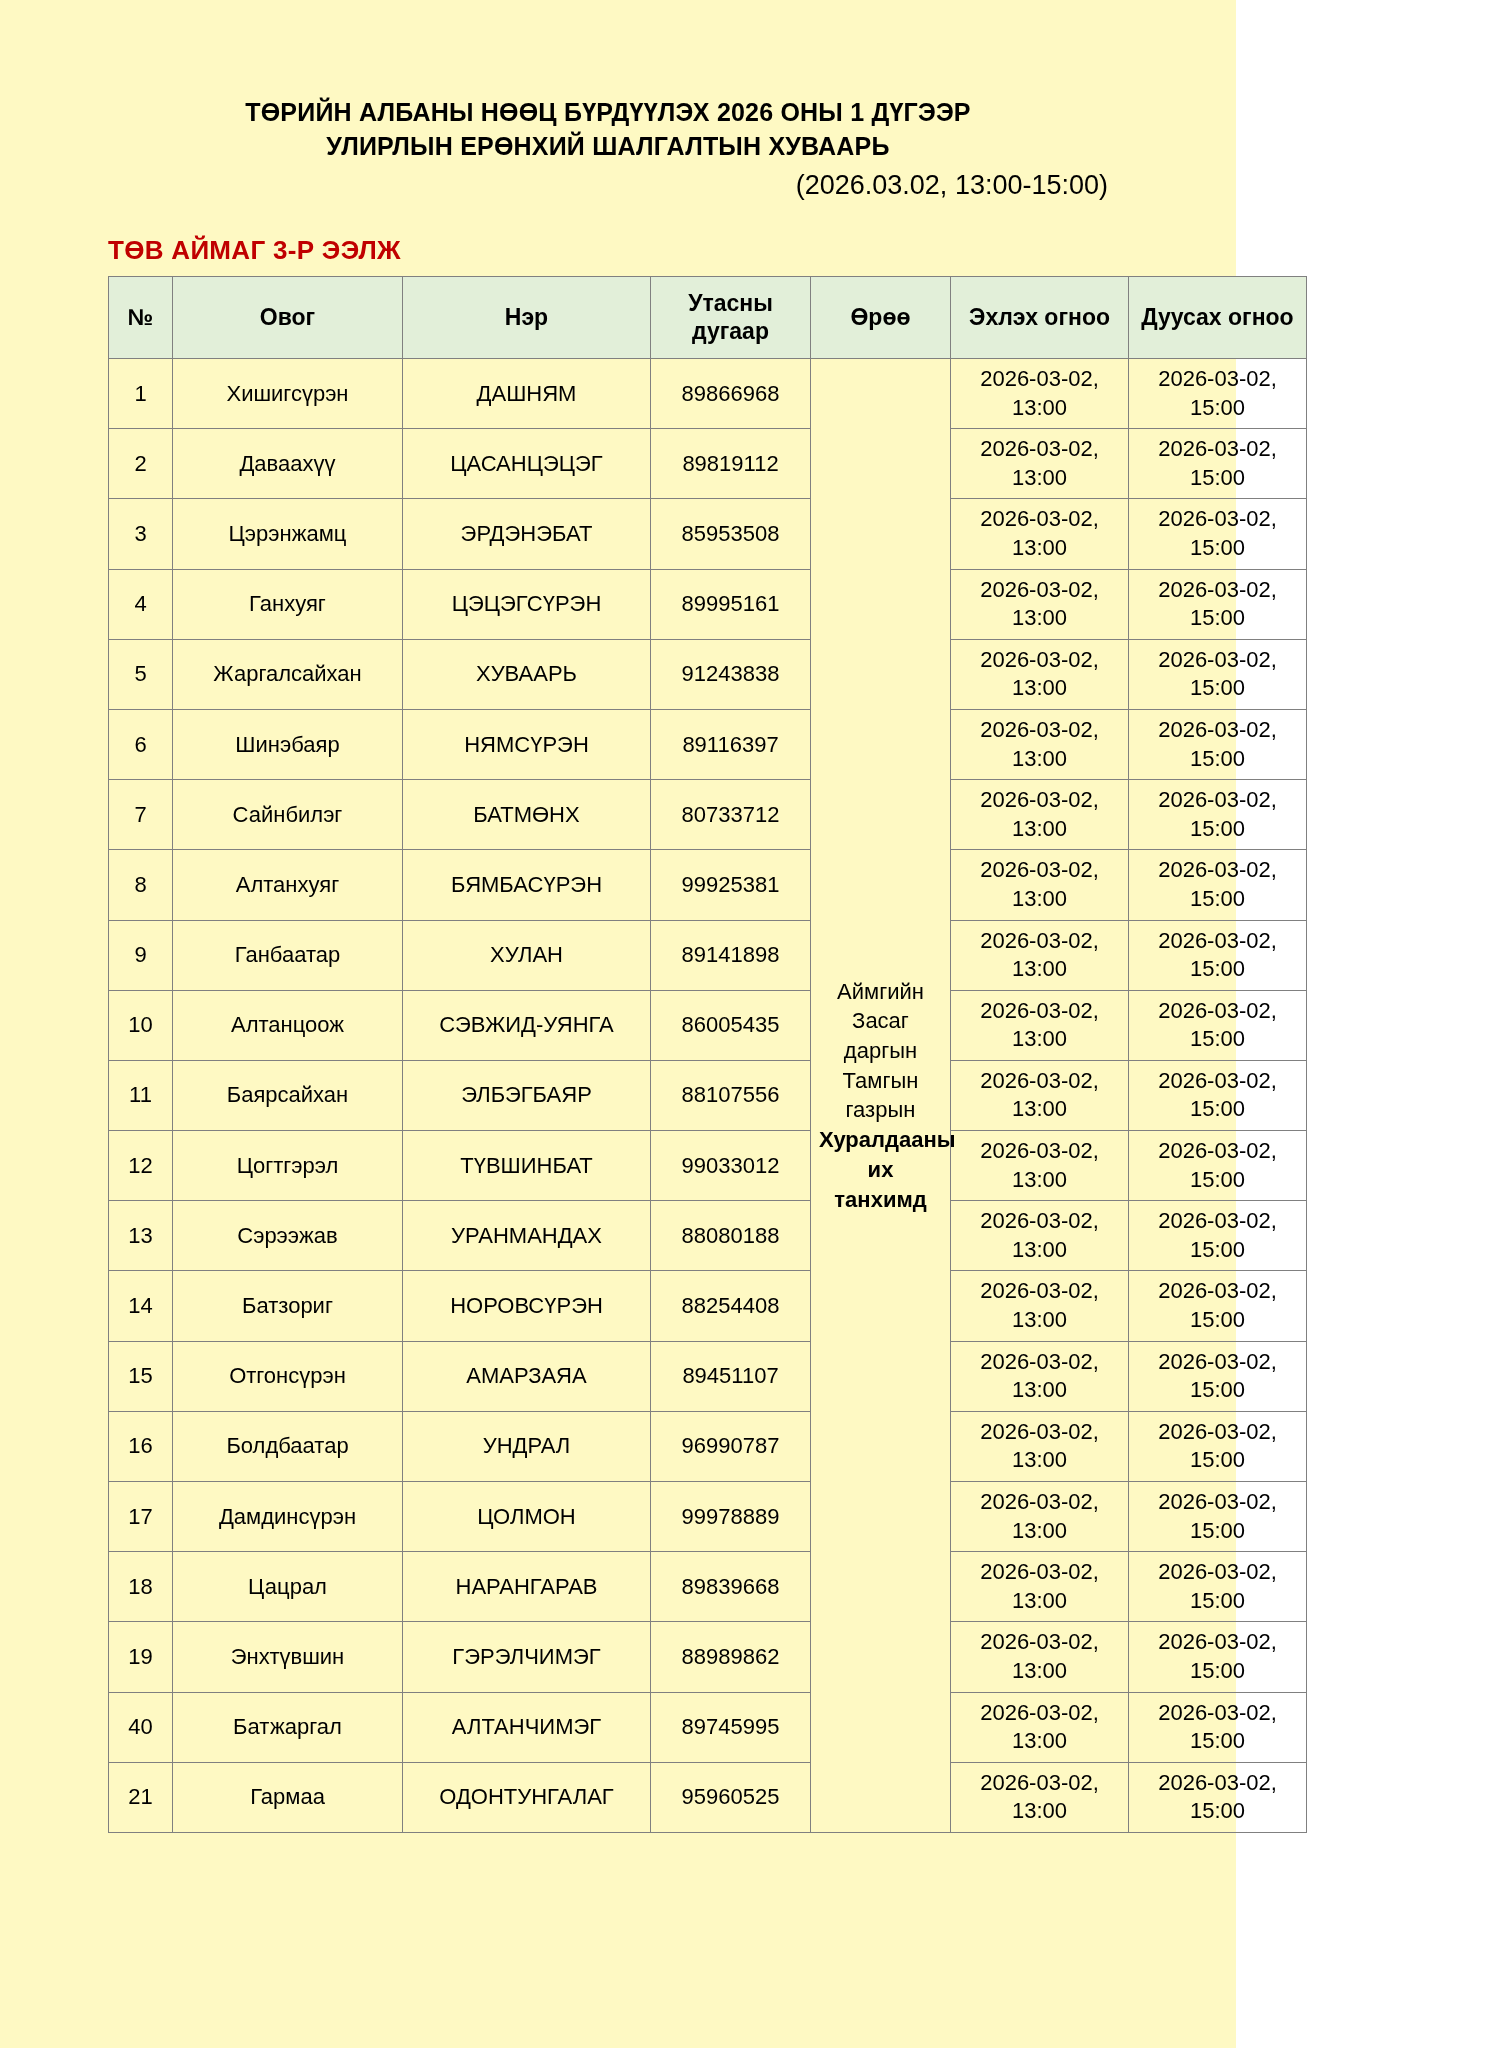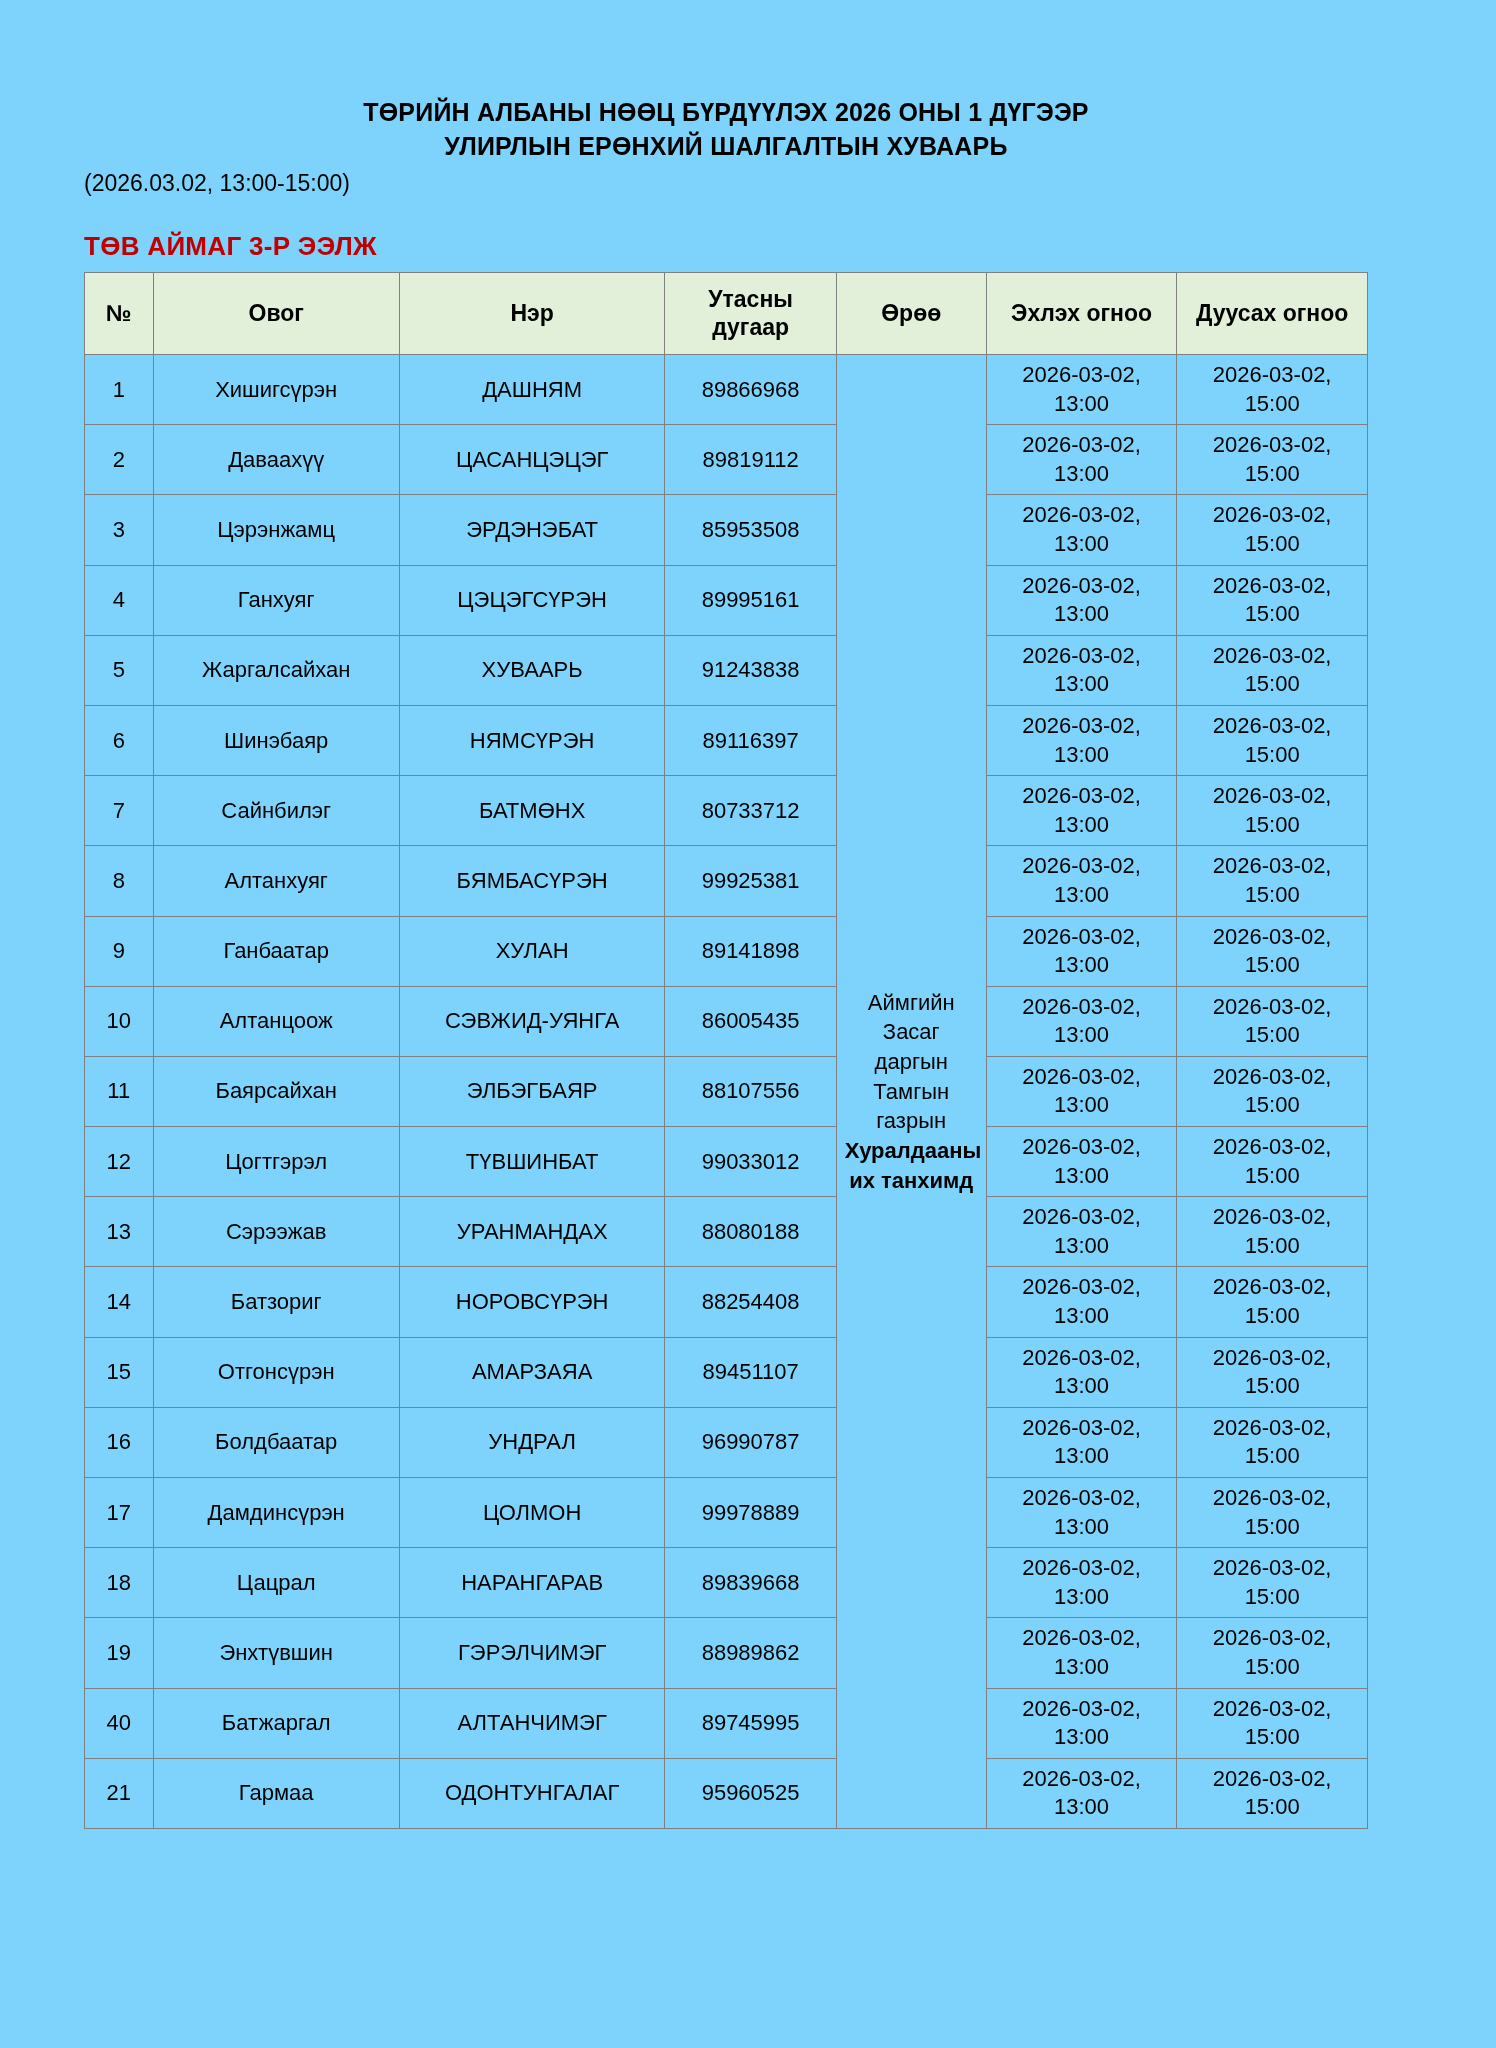--- a/index.html
+++ b/index.html
@@ -7,36 +7,36 @@
     padding: 0;
     background: #ffffff;
   }
   body {
     width: 1496px;
     min-height: 2048px;
     font-family: "Liberation Sans", sans-serif;
     color: #000000;
   }
   .page {
-    width: 1496px;
+    width: 1236px;
     min-height: 2048px;
     box-sizing: border-box;
-    padding: 96px 128px 40px 84px;
-    background: #7dd3fc;
+    padding: 96px 128px 40px 108px;
+    background: #fef9c3;
   }
   .doc-title {
     text-align: center;
     font-size: 25px;
     font-weight: bold;
     line-height: 1.35;
     letter-spacing: 0.2px;
   }
   .doc-subtitle {
-    text-align: left;
-    font-size: 23px;
+    text-align: right;
+    font-size: 27px;
     font-weight: normal;
     margin-top: 6px;
   }
   .section-heading {
     margin-top: 34px;
     margin-bottom: 10px;
     font-size: 26px;
     font-weight: bold;
     color: #c00000;
     letter-spacing: 0.3px;

